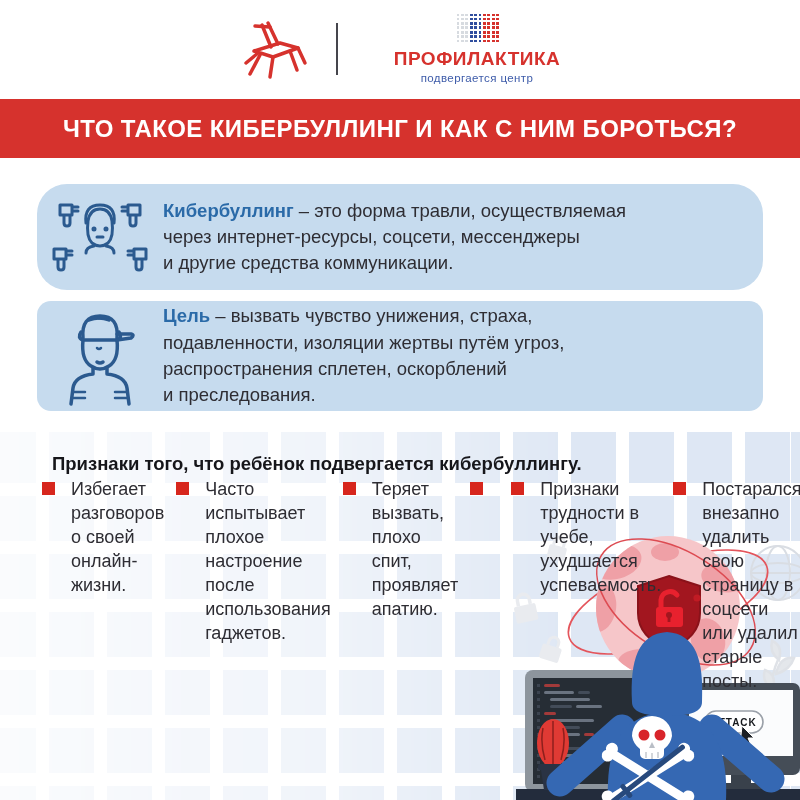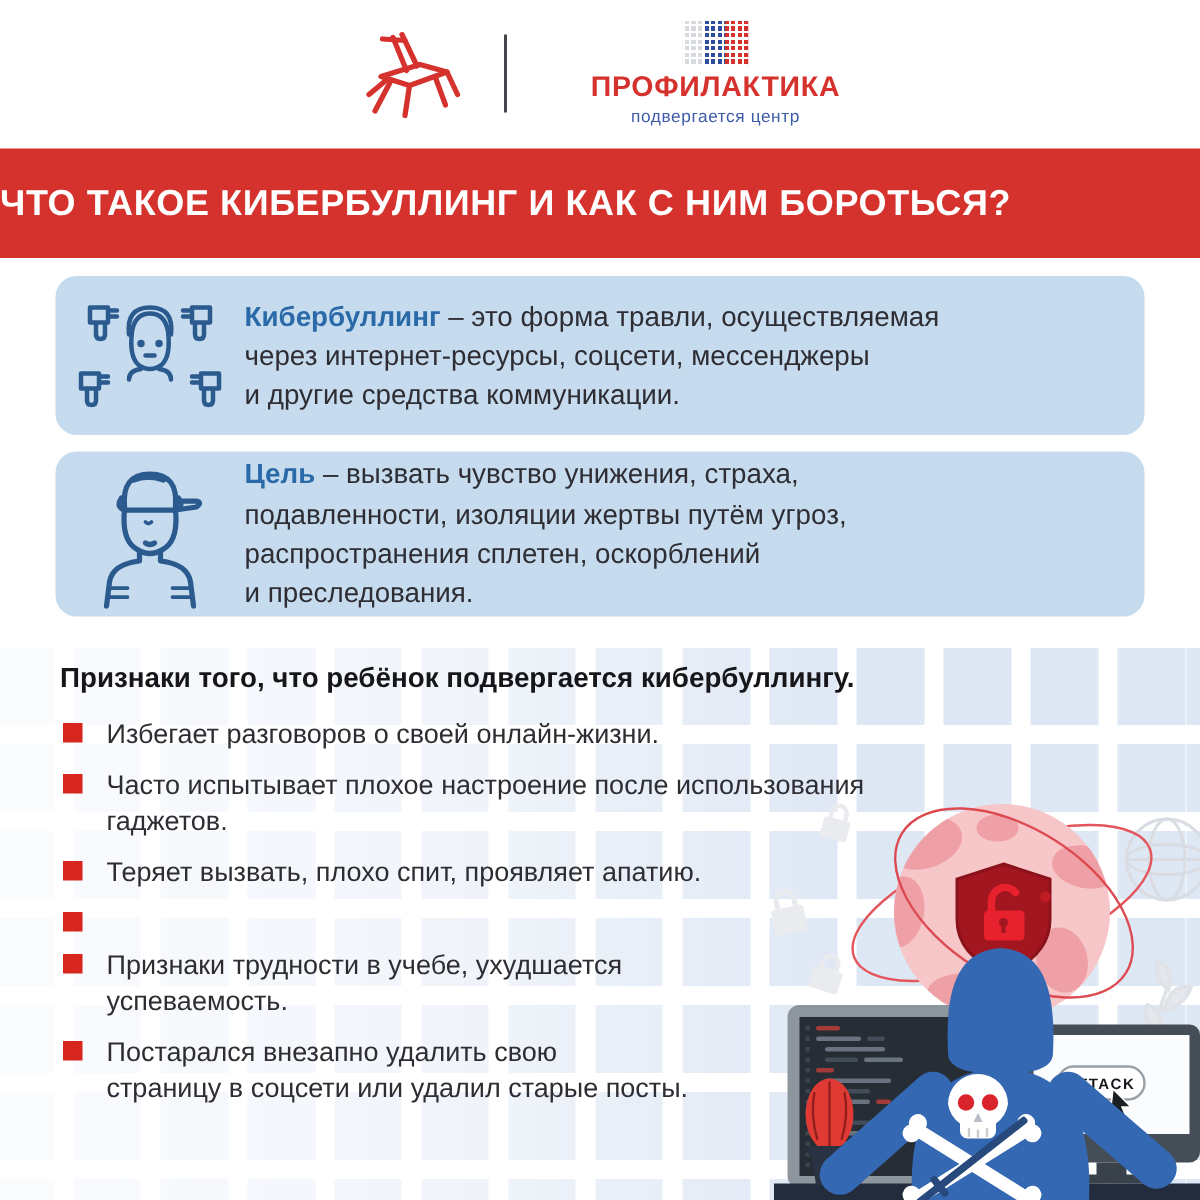--- a/index.html
+++ b/index.html
@@ -28,46 +28,46 @@
     width:44px;height:30px;margin-bottom:4px;
     background-image:
       repeating-linear-gradient(0deg, #fff 0 1.6px, transparent 1.6px 4.4px),
       repeating-linear-gradient(90deg, #fff 0 1.6px, transparent 1.6px 4.4px),
       linear-gradient(90deg,#d7dbe0 0 34%, #2f4d9e 34% 64%, #d6322d 64% 100%);
   }
   .brand-name{font-size:19px;font-weight:700;color:#d6322d;letter-spacing:.5px;}
   .brand-sub{font-size:11.5px;color:#3d5ba9;margin-top:2px;letter-spacing:.4px;}
   
   .banner{
-    position:absolute;top:99px;left:0;right:0;height:73px;background:#d6322d;z-index:3;
-    display:flex;align-items:center;
+    position:absolute;top:99px;left:0;right:0;height:59px;background:#d6322d;z-index:3;
+    display:flex;align-items:center;justify-content:center;
   }
   .banner h1{
     margin:0;color:#ffffff;font-size:24px;font-weight:700;letter-spacing:.4px;white-space:nowrap;
   }
   
   .card{
     position:absolute;left:37px;right:37px;background:#c6dbee;border-radius:14px;z-index:3;
     display:flex;align-items:center;
   }
-  .card-1{top:184px;height:106px;}
+  .card-1{top:184px;height:106px;border-radius:30px;}
   .card-2{top:301px;height:110px;}
   .card-icon{width:126px;display:flex;align-items:center;justify-content:center;flex:0 0 126px;}
   .card p{
     margin:0;padding-right:14px;font-size:18.5px;line-height:1.42;color:#2e2d33;white-space:pre-line;
   }
   .card .lead{font-weight:700;color:#2a6aa8;}
   
   .signs-heading{
-    position:absolute;top:441px;left:40px;margin:0;z-index:3;
+    position:absolute;top:441px;left:40px;margin:12px;z-index:3;
     font-size:18.5px;font-weight:700;color:#16161a;
   }
   .signs{
     position:absolute;top:477px;left:40px;width:620px;z-index:3;
-    list-style:none;margin:0;padding:0;display:flex;flex-direction:column;gap:10px;
+    list-style:none;margin:0;padding:0;display:flex;flex-direction:row;gap:10px;
   }
   .signs li{display:flex;align-items:flex-start;}
   .sq{flex:0 0 13px;width:13px;height:13px;background:#d7261d;margin:5px 16px 0 2px;}
   .sign-text{font-size:18px;line-height:24px;white-space:pre-line;color:#2e2d33;}
   
   .illustration{position:absolute;left:480px;top:490px;width:320px;height:310px;z-index:1;}
 </style>
 </head>
 <body>
 

